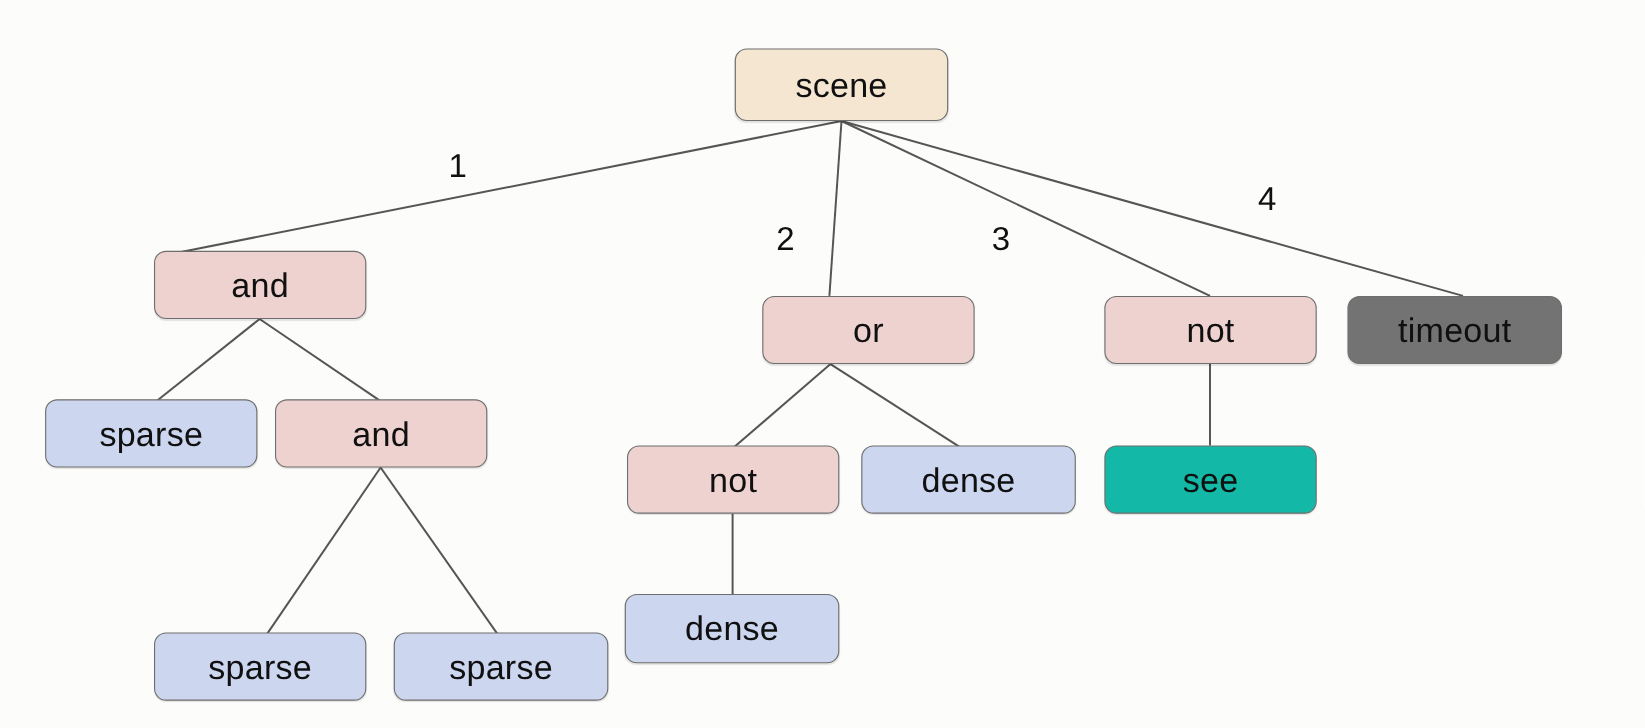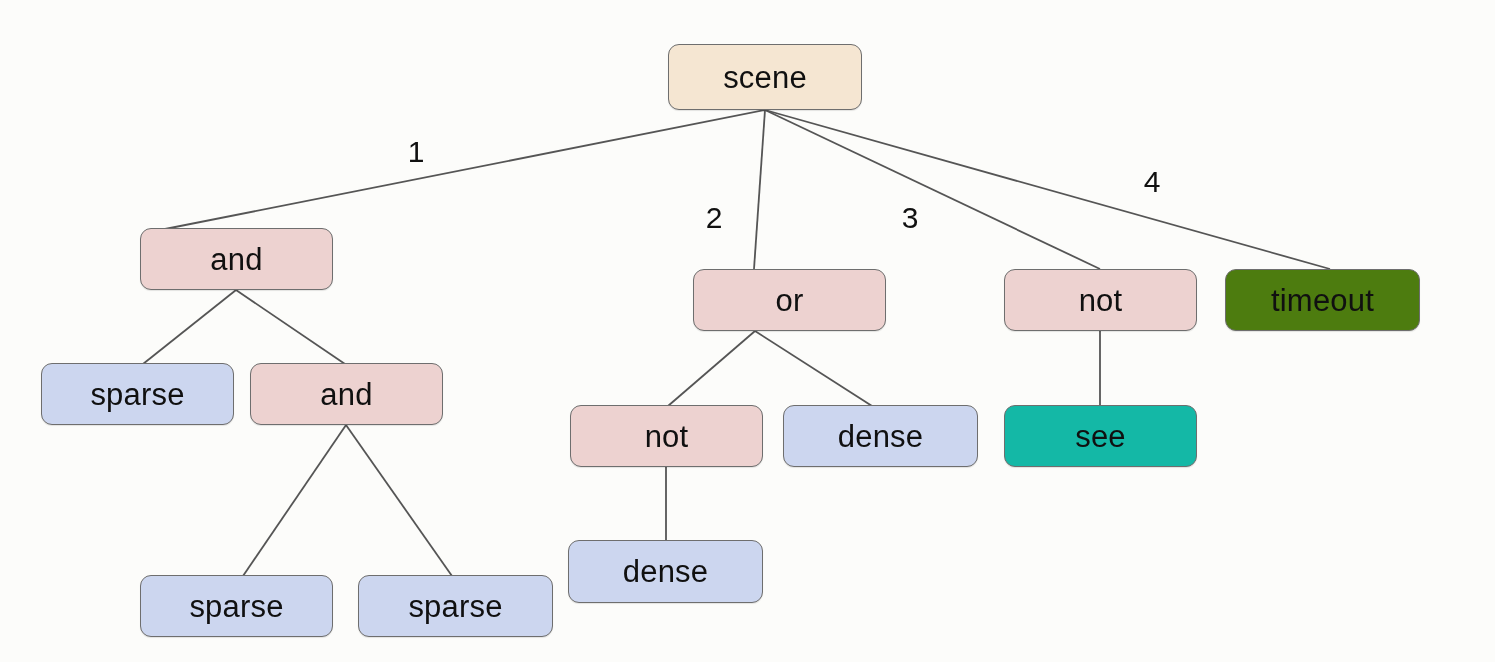--- a/index.html
+++ b/index.html
@@ -71,21 +71,21 @@
       </div>
       <div class="node" style="left: 140px; top: 228px; width: 193px; height: 62px; background: rgb(237, 210, 208); border-color: rgb(110, 110, 110); color: rgb(16, 16, 16);">
         <span>and</span>
       </div>
       <div class="node" style="left: 659px; top: 269px; width: 193px; height: 62px; background: rgb(237, 210, 208); border-color: rgb(110, 110, 110); color: rgb(16, 16, 16); margin-left: 34px;">
         <span>or</span>
       </div>
       <div class="node" style="left: 1004px; top: 269px; width: 193px; height: 62px; background: rgb(237, 210, 208); border-color: rgb(110, 110, 110); color: rgb(16, 16, 16);">
         <span>not</span>
       </div>
-      <div class="node" style="left: 1225px; top: 269px; width: 195px; height: 62px; background: #4d7c0f; border-color: rgb(110, 110, 110); color: rgb(16, 16, 16);">
+      <div class="node" style="left: 1225px; top: 269px; width: 195px; height: 62px; background: #737373; border-color: rgb(110, 110, 110); color: rgb(16, 16, 16);">
         <span>timeout</span>
       </div>
       <div class="node" style="left: 41px; top: 363px; width: 193px; height: 62px; background: rgb(204, 214, 239); border-color: rgb(110, 110, 110); color: rgb(16, 16, 16);">
         <span>sparse</span>
       </div>
       <div class="node" style="left: 250px; top: 363px; width: 193px; height: 62px; background: rgb(237, 210, 208); border-color: rgb(110, 110, 110); color: rgb(16, 16, 16);">
         <span>and</span>
       </div>
       <div class="node" style="left: 570px; top: 405px; width: 193px; height: 62px; background: rgb(237, 210, 208); border-color: rgb(110, 110, 110); color: rgb(16, 16, 16);">
         <span>not</span>

